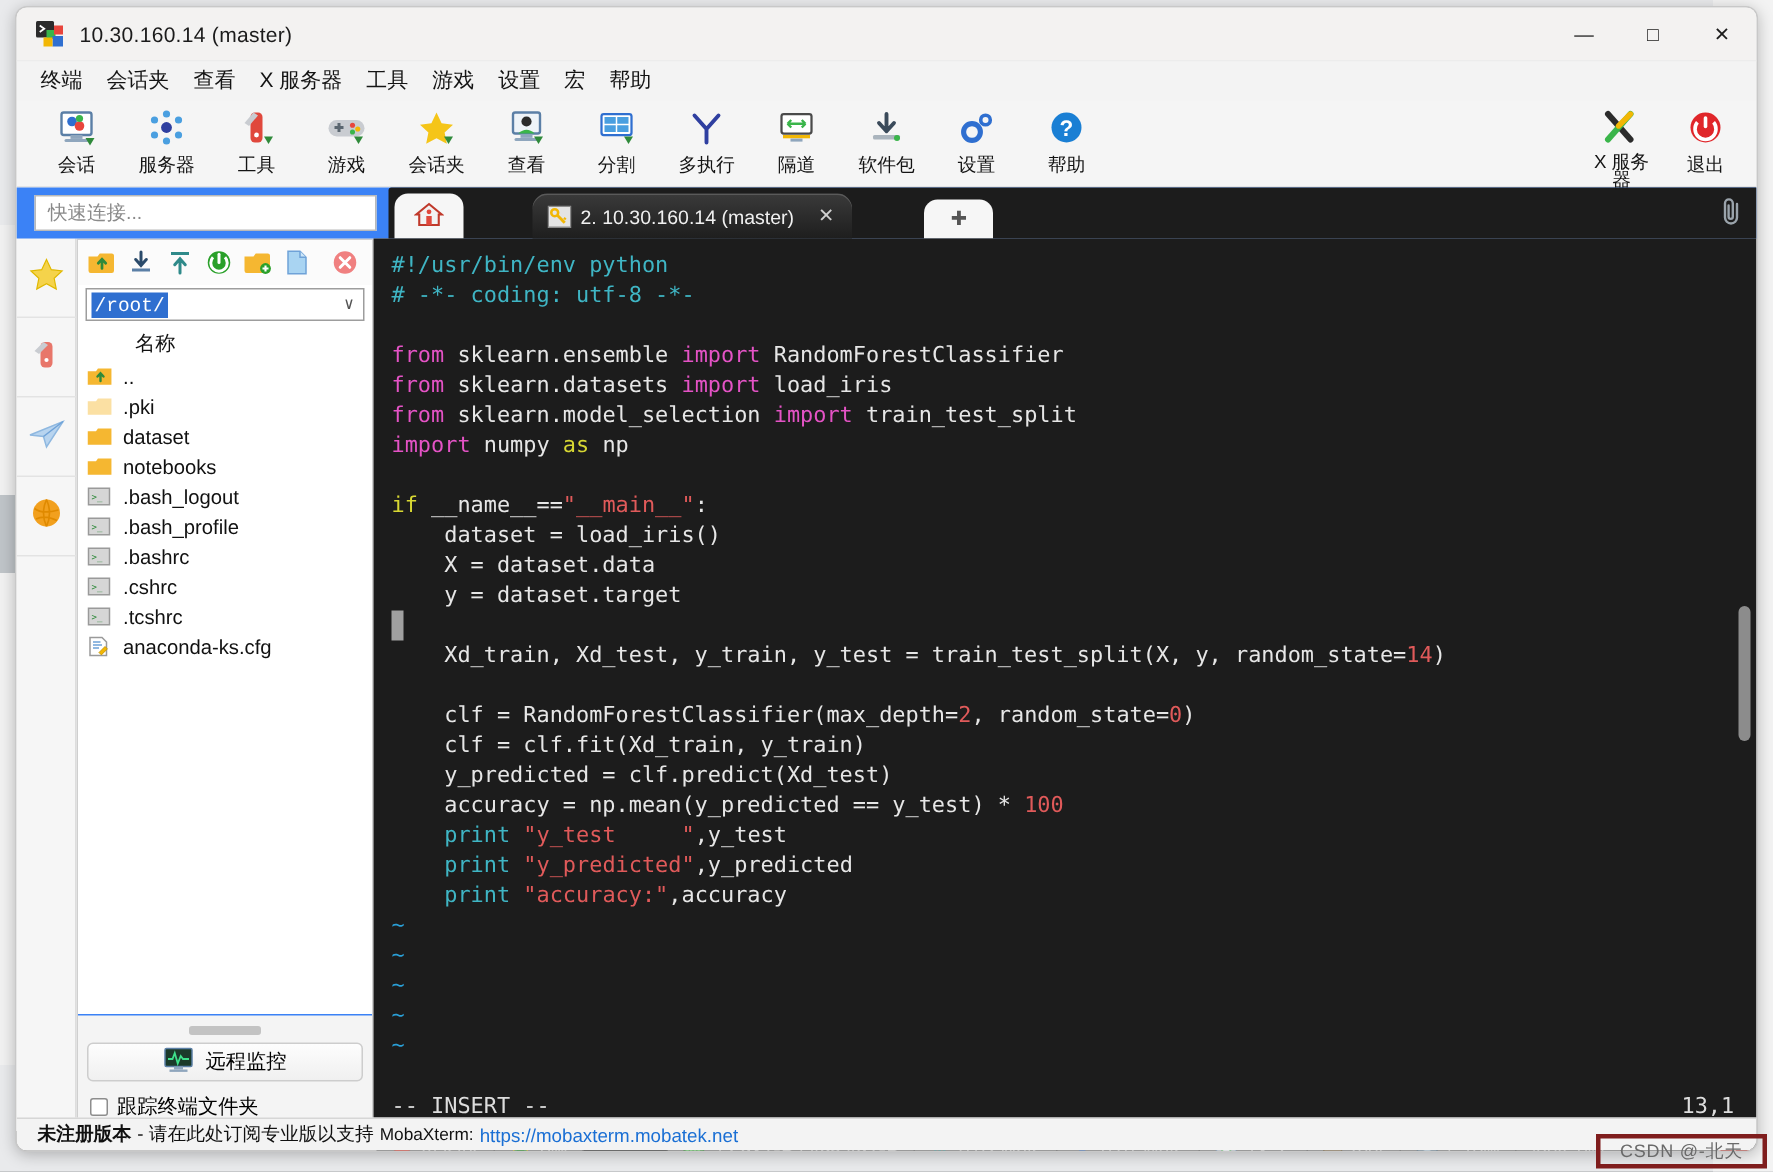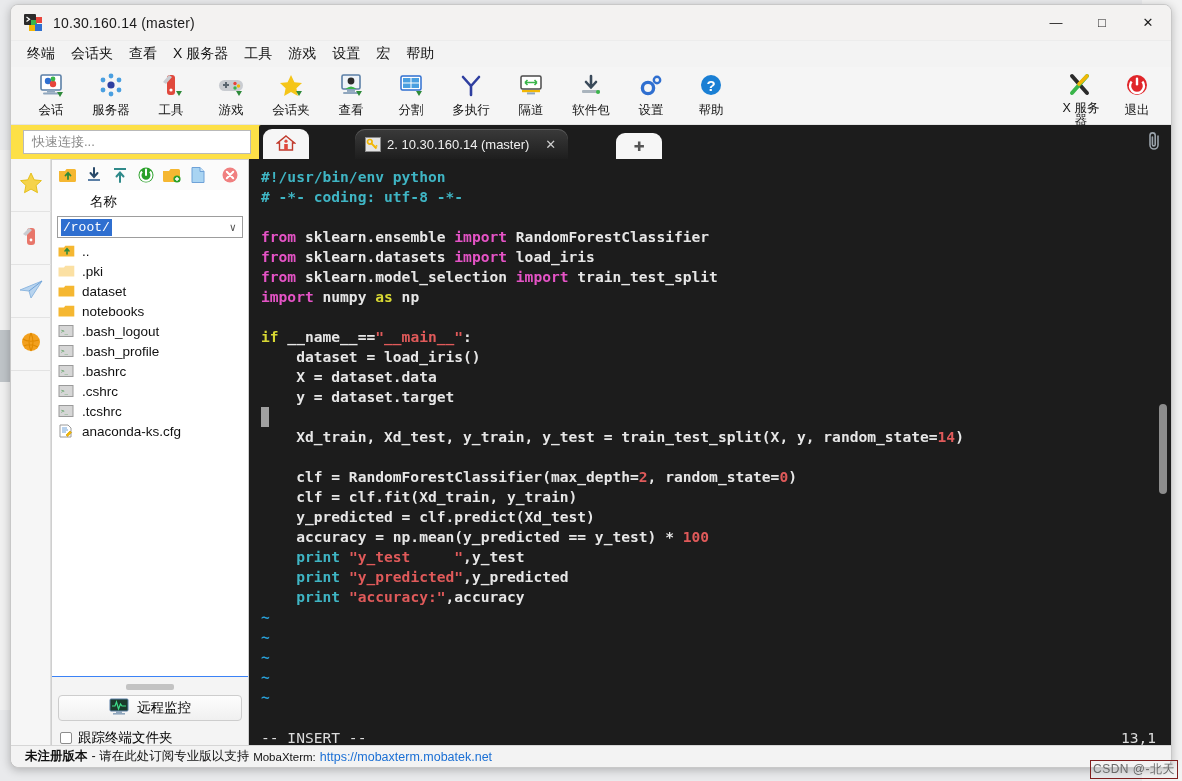--- a/index.html
+++ b/index.html
@@ -75,21 +75,21 @@
     width: 60px; display: flex; flex-direction: column; align-items: center;
     cursor: default; padding-top: 2px;
   }
   .tb-ico { height: 30px; display: flex; align-items: center; justify-content: center; }
   .tb-lbl { font-size: 12.5px; color: #141414; margin-top: 1px; white-space: nowrap; }
   #toolbar-right { margin-left: auto; display: flex; }
   #toolbar-right .tb-btn { width: 56px; }
   #tb-xserver .tb-lbl { line-height: 12px; width: 48px; text-align: center; white-space: normal;}
 
   
-  #qcrow { height: 34px; display: flex; align-items: center; background: #fde047; position: relative; }
+  #qcrow { height: 34px; display: flex; align-items: center; background: #3b82f6; position: relative; }
   #quickconnect {
     margin-left: 12px; width: 228px; height: 24px;
     border: 1px solid #b9b9b9; background: #fff;
     display: flex; align-items: center; padding-left: 8px;
     font-size: 13px; color: #8a8a8a;
   }
   #tabstrip {
     margin-left: 8px; height: 34px; flex: 1;
     background: #1c1c1c; display: flex; align-items: flex-end;
     position: relative; border-top-left-radius: 2px; gap: 44px;
@@ -151,21 +151,21 @@
   #follow-row { display:flex; align-items:center; gap:6px; padding: 2px 0 6px 8px; font-size:13.5px; }
   .chk { width:12px; height:12px; border:1px solid #8d8d8d; background:#fff; border-radius:2px; }
 
   
   #terminal {
     flex: 1; background: #1c1c1c; position: relative; overflow: hidden;
     font-family: "DejaVu Sans Mono", "Liberation Mono", monospace;
     font-size: 14.6px; line-height: 20px;
     padding: 8px 0 0 12px; color: #ddd;
   }
-  .tline { white-space: pre; height: 20px; font-weight: bold; }
+  .tline { white-space: pre; height: 20px; }
   .c-com  { color:#3fb5c4; }
   .c-kw   { color:#e453c5; }
   .c-kw2  { color:#d7d733; }
   .c-str  { color:#e05a5a; }
   .c-num  { color:#e05a5a; }
   .c-txt  { color:#e6e6e6; }
   .c-tilde{ color:#2a9fd6; }
   .cursor { background:#a0a0a0; color:#1c1c1c; display:inline-block; width:8px; }
   #vim-status { position:absolute; left:12px; right:0; bottom:6px; height:20px;
                 display:flex; align-items:center; white-space:pre; }
@@ -202,21 +202,21 @@
   }
   #nagbar b { font-weight: bold; }
   #nagbar .small { font-size:11.5px; }
   #nagbar a { color:#1a6fd4; text-decoration:none; }
 
   
   #watermark {
     position:absolute; right:4px; bottom:2px; font-size:12px;
     color:#6a6a6a; letter-spacing:.5px;
   }
-  .wm-box { display:inline-block; border:1px solid #7f1d1d; padding:0 2px; }
+  .wm-box { display:inline-block; border:3px solid #7f1d1d; padding:0 13px; }
 </style>
 </head>
 <body>
 
 <div id="desktop">
   <div id="bg-left-col"></div>
   <div id="bg-left-sel"></div>
   <div id="bg-right-panel"></div>
 </div>
 
@@ -537,26 +537,26 @@
           </svg>
         </div>
         <div class="sft" style="margin-left:6px">
           <svg width="20" height="18" viewBox="0 0 20 18">
             <circle cx="10" cy="9" r="7.5" fill="#f08080"></circle>
             <path d="M6.8 5.8 L13.2 12.2 M13.2 5.8 L6.8 12.2" stroke="#fff" stroke-width="2" stroke-linecap="round"></path>
           </svg>
         </div>
       </div>
 
-      <div id="sftp-hdr">名称</div>
-
       <div id="sftp-path">
         <span class="pv">/root/</span>
         <span class="caret">∨</span>
       </div>
+
+      <div id="sftp-hdr">名称</div>
 
       <div id="sftp-list">
         <div class="fitem">
           <span class="fico">
             <svg width="18" height="14" viewBox="0 0 18 14">
               <path d="M.5 3.5 h5.5 l1.3 -1.8 h9 v10.8 h-15.8 z" fill="#f5b731"></path>
               <path d="M9 10 L9 5 M7 7 L9 4.8 L11 7" stroke="#2f8a3a" stroke-width="1.6" fill="none" stroke-linecap="round"></path>
             </svg>
           </span>
           <span>..</span>

